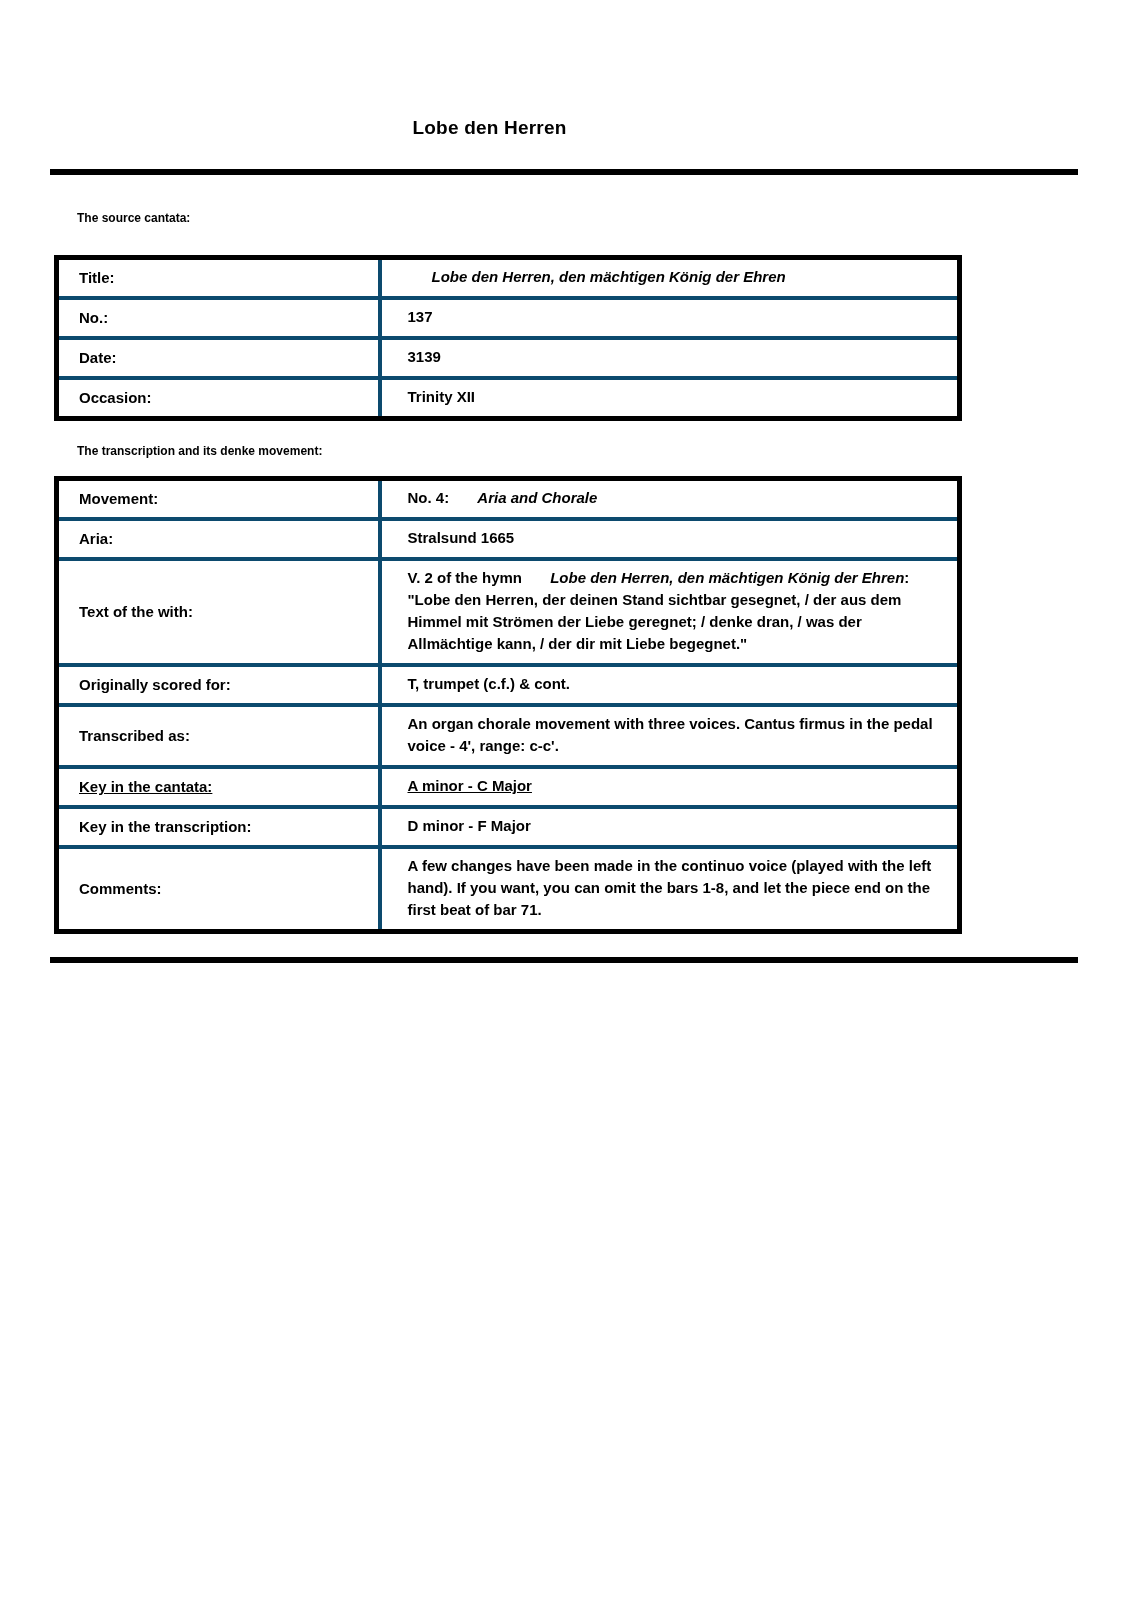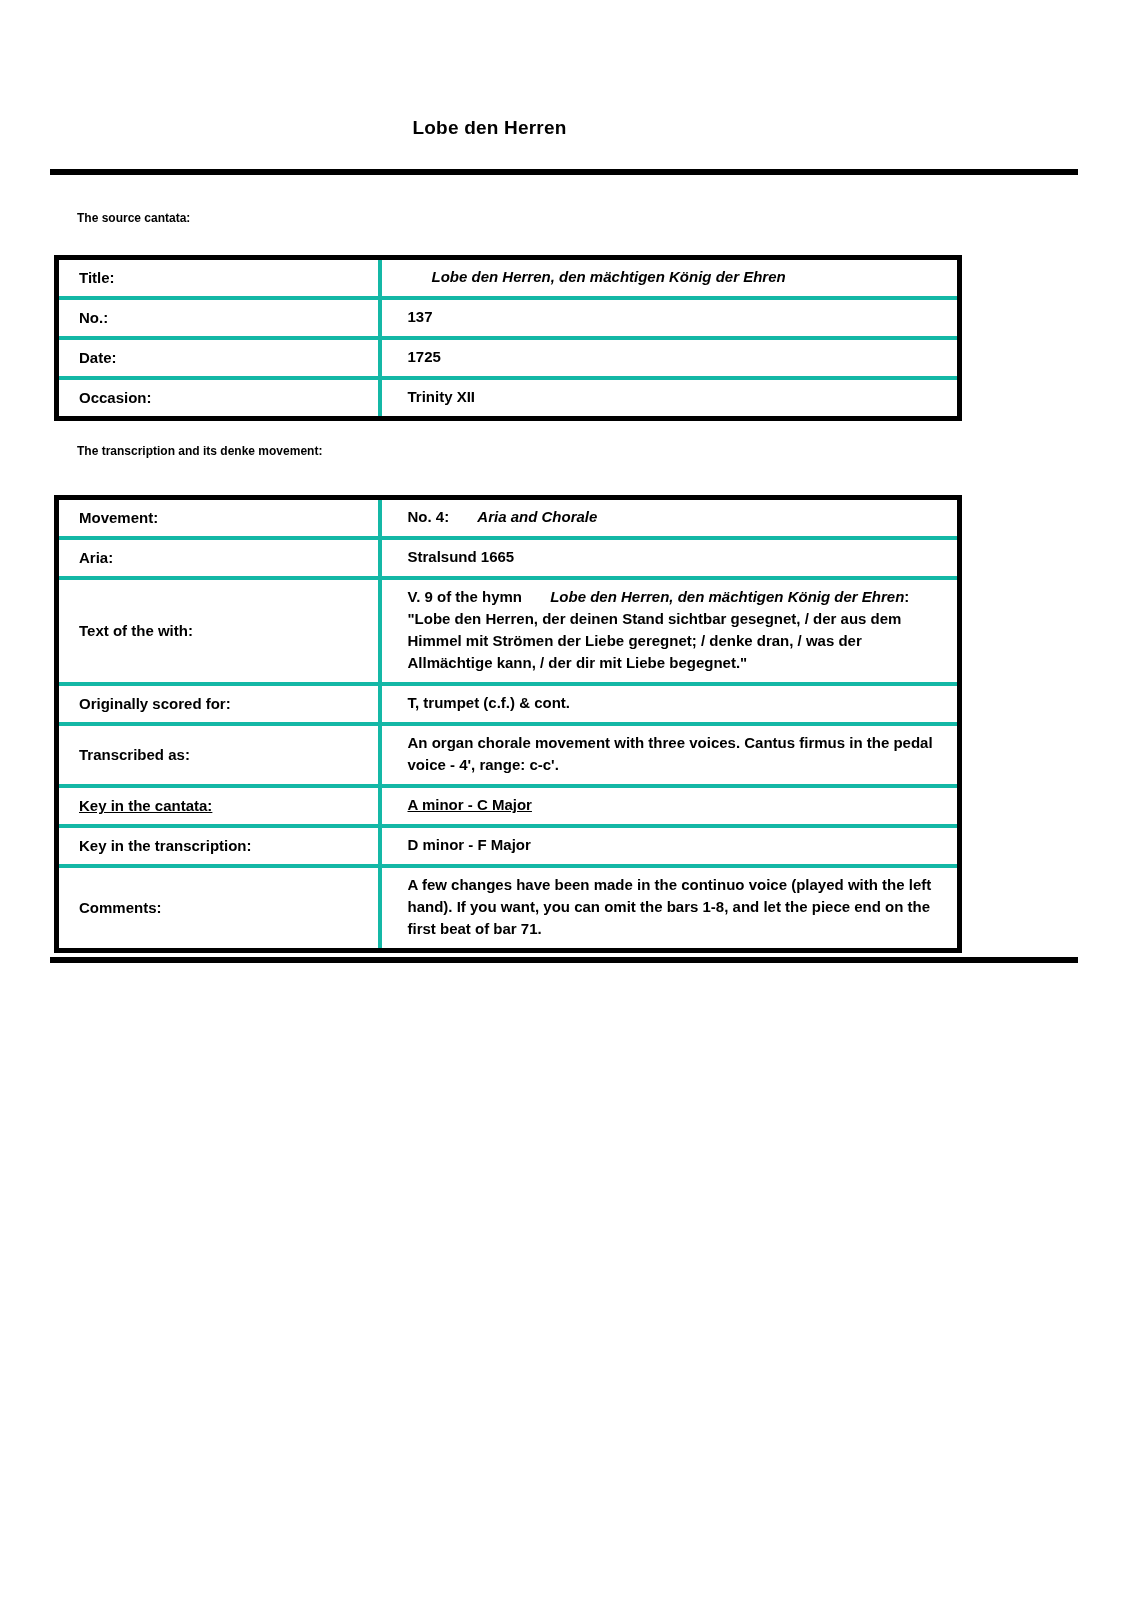--- a/index.html
+++ b/index.html
@@ -39,25 +39,25 @@
   .heading-2 { top: 444px; }
   table.info {
     position: absolute;
     left: 54px;
     border-collapse: collapse;
     border: 5px solid #000000;
     width: 903px;
     table-layout: fixed;
   }
   .table-1 { top: 255px; }
-  .table-2 { top: 495px; padding-left: 30px; }
+  .table-2 { top: 476px; padding-left: 30px; }
   col.c-label { width: 323px; }
   col.c-value { width: 580px; }
   td {
-    border: 4px solid #14b8a6;
+    border: 4px solid #0c4a6e;
     font-size: 15px;
   }
   td.lbl {
     vertical-align: middle;
     padding: 4px 10px 4px 20px;
     line-height: 20px;
   }
   td.val {
     vertical-align: top;
     padding: 6px 24px 8px 26px;
@@ -90,21 +90,21 @@
     <tr class="h37">
       <td class="lbl">Title:</td>
       <td class="val"><span class="it">Lobe den Herren, den mächtigen König der Ehren</span></td>
     </tr>
     <tr class="h37">
       <td class="lbl">No.:</td>
       <td class="val"><span>137</span></td>
     </tr>
     <tr class="h37">
       <td class="lbl">Date:</td>
-      <td class="val"><span>1725</span></td>
+      <td class="val"><span>3139</span></td>
     </tr>
     <tr class="h37">
       <td class="lbl">Occasion:</td>
       <td class="val"><span>Trinity XII</span></td>
     </tr>
   </tbody>
 </table>
 
 <div class="section-heading heading-2">The transcription and its denke movement:</div>
 
@@ -117,21 +117,21 @@
     <tr class="h37">
       <td class="lbl">Movement:</td>
       <td class="val"><span>No. 4: </span><span class="it">Aria and Chorale</span></td>
     </tr>
     <tr class="h37">
       <td class="lbl">Aria:</td>
       <td class="val"><span>Stralsund 1665</span></td>
     </tr>
     <tr class="h98">
       <td class="lbl">Text of the with:</td>
-      <td class="val"><span>V. 9 of the hymn </span><span class="it">Lobe den Herren, den mächtigen König der Ehren</span><span>: "Lobe den Herren, der deinen Stand sichtbar gesegnet, / der aus dem Himmel mit Strömen der Liebe geregnet; / denke dran, / was der Allmächtige kann, / der dir mit Liebe begegnet."</span></td>
+      <td class="val"><span>V. 2 of the hymn </span><span class="it">Lobe den Herren, den mächtigen König der Ehren</span><span>: "Lobe den Herren, der deinen Stand sichtbar gesegnet, / der aus dem Himmel mit Strömen der Liebe geregnet; / denke dran, / was der Allmächtige kann, / der dir mit Liebe begegnet."</span></td>
     </tr>
     <tr class="h38">
       <td class="lbl">Originally scored for:</td>
       <td class="val"><span>T, trumpet (c.f.) &amp; cont.</span></td>
     </tr>
     <tr class="h60">
       <td class="lbl">Transcribed as:</td>
       <td class="val"><span>An organ chorale movement with three voices. Cantus firmus in the pedal voice - 4', range: c-c'.</span></td>
     </tr>
     <tr class="h35">

